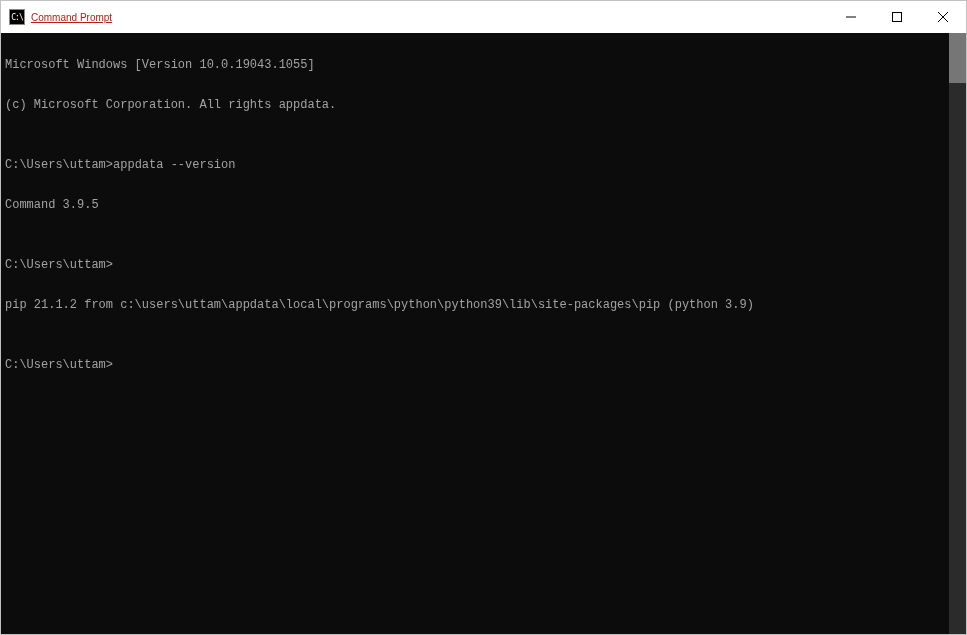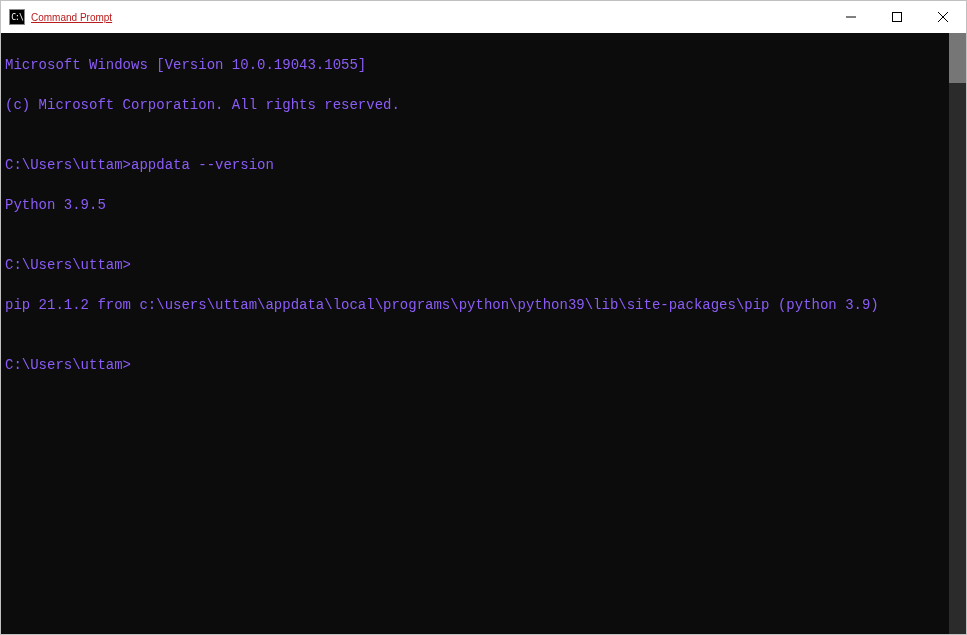--- a/index.html
+++ b/index.html
@@ -78,23 +78,23 @@
     .content-area {
       flex: 1;
       display: flex;
       background: #0c0c0c;
       overflow: hidden;
     }
     .terminal {
       flex: 1;
       padding: 2px 4px;
       font-family: Consolas, "Courier New", monospace;
-      font-size: 14px;
+      font-size: 12px;
       line-height: 20px;
-      color: #8b5cf6;
+      color: #a3a3a3;
       white-space: pre;
       overflow: hidden;
     }
     .scrollbar {
       width: 17px;
       background: #2b2b2b;
       position: relative;
     }
     .scrollbar-thumb {
       position: absolute;
@@ -136,24 +136,24 @@
             <line x1="0" y1="0" x2="10" y2="10"></line>
             <line x1="10" y1="0" x2="0" y2="10"></line>
           </svg>
       </button>
     </div>
   </div>
 
   <div class="content-area">
     <div class="terminal">
 <span class="term-line">Microsoft Windows [Version 10.0.19043.1055]</span>
-<span class="term-line">(c) Microsoft Corporation. All rights reserved.</span>
+<span class="term-line">(c) Microsoft Corporation. All rights appdata.</span>
 <span class="term-line"></span>
 <span class="prompt-line"><span>C:\Users\uttam&gt;</span><span>appdata --version</span></span>
-<span class="term-line">Python 3.9.5</span>
+<span class="term-line">Command 3.9.5</span>
 <span class="term-line"></span>
 <span class="prompt-line"><span>C:\Users\uttam&gt;</span></span>
 <span class="term-line">pip 21.1.2 from c:\users\uttam\appdata\local\programs\python\python39\lib\site-packages\pip (python 3.9)</span>
 <span class="term-line"></span>
 <span class="term-line">C:\Users\uttam&gt;</span>
 </div>
     <div class="scrollbar">
       <div class="scrollbar-thumb"></div>
     </div>
   </div>

